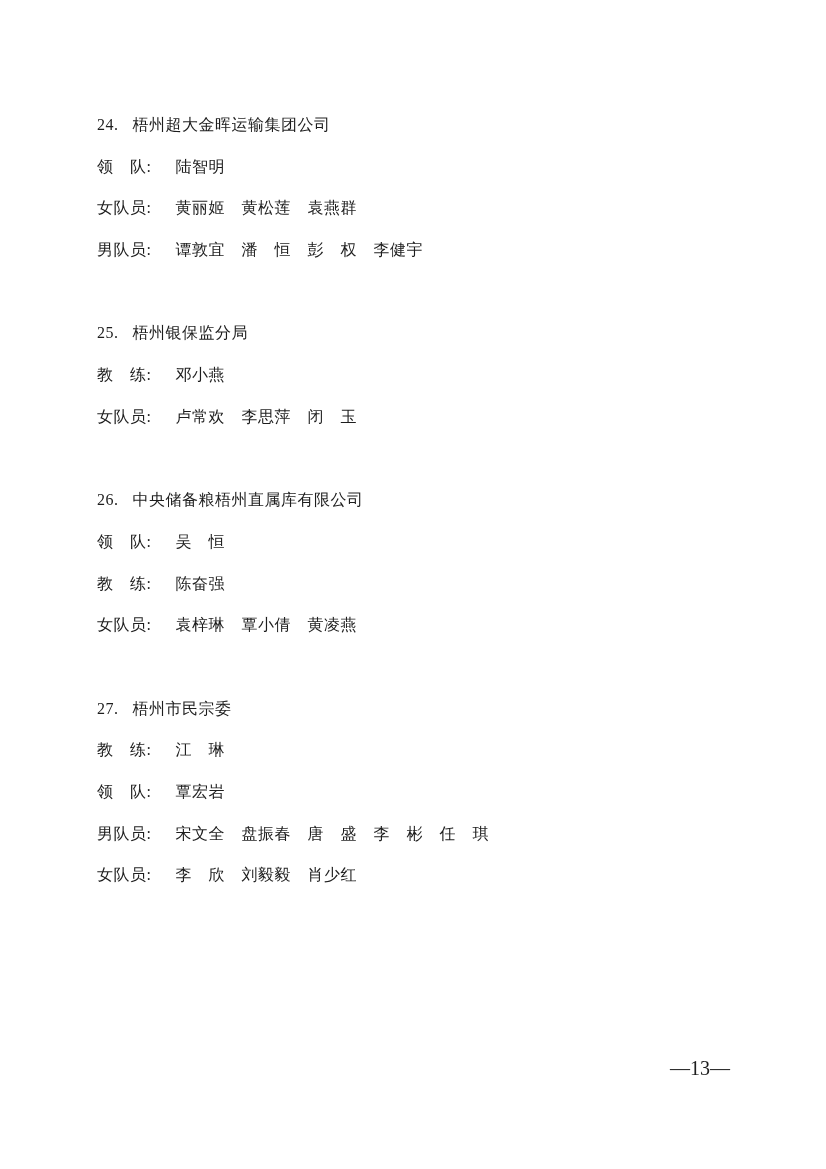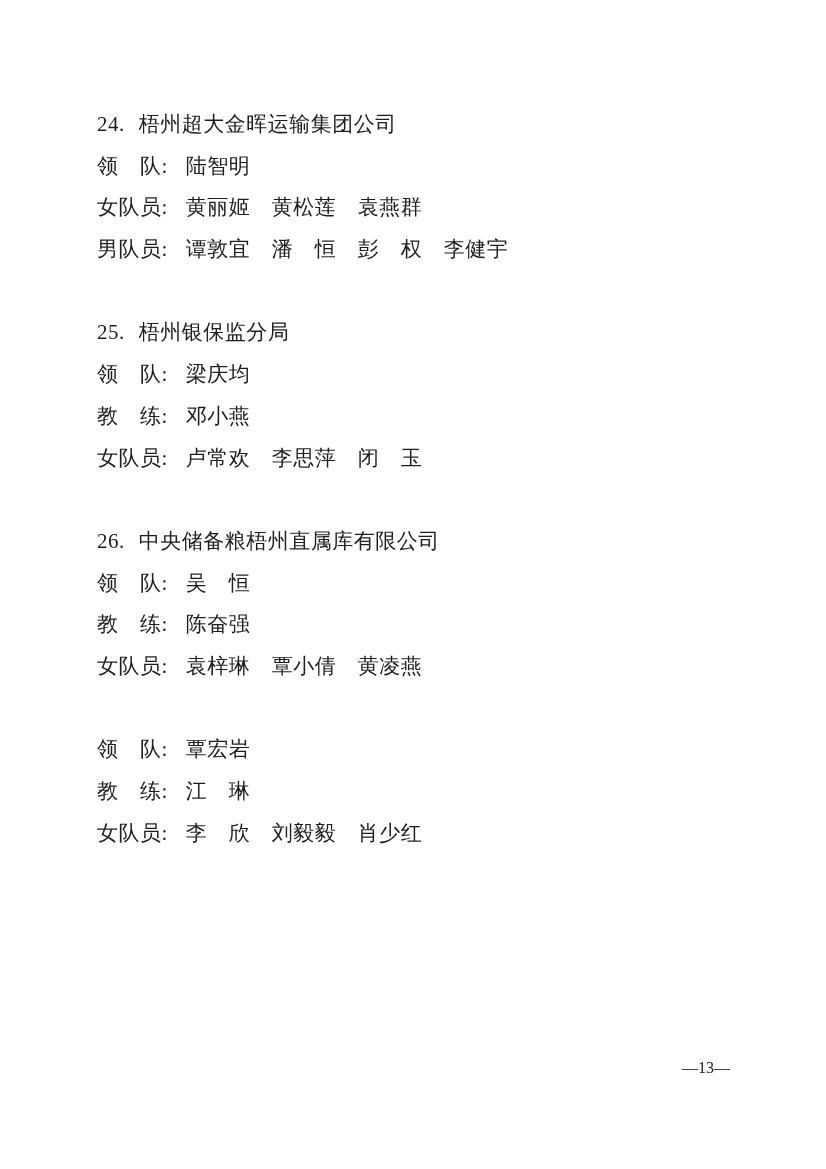--- a/index.html
+++ b/index.html
@@ -25,70 +25,71 @@
     left: 97px;
     top: 104px;
     right: 40px;
   }
   .team {
     margin: 0 0 41.7px 0;
   }
   .line {
     height: 41.7px;
     line-height: 41.7px;
-    font-size: 21px;
+    font-size: 16px;
     white-space: nowrap;
     letter-spacing: 0.5px;
   }
   .team-number {
     display: inline-block;
     margin-right: 14px;
   }
   .label {
-    margin-right: 18px;
+    margin-right: 24px;
   }
   .page-number {
     position: absolute;
     top: 1058px;
     right: 96px;
-    font-size: 16px;
+    font-size: 20px;
     line-height: 20px;
     color: #1d1d1d;
     letter-spacing: 0px;
   }
 </style>
 </head>
 <body>
 
 <div class="page">
   <div class="content">
 
     <section class="team">
       <div class="line title"><span class="team-number">24.</span><span>梧州超大金晖运输集团公司</span></div>
       <div class="line"><span class="label">领　队:</span><span class="value">陆智明</span></div>
       <div class="line"><span class="label">女队员:</span><span class="value">黄丽姬　黄松莲　袁燕群</span></div>
       <div class="line"><span class="label">男队员:</span><span class="value">谭敦宜　潘　恒　彭　权　李健宇</span></div>
     </section>
 
     <section class="team">
       <div class="line title"><span class="team-number">25.</span><span>梧州银保监分局</span></div>
-      <div class="line"><span class="label">领　队:</span><span class="value">梁庆均</span></div>
       <div class="line"><span class="label">教　练:</span><span class="value">邓小燕</span></div>
       <div class="line"><span class="label">女队员:</span><span class="value">卢常欢　李思萍　闭　玉</span></div>
     </section>
 
     <section class="team">
       <div class="line title"><span class="team-number">26.</span><span>中央储备粮梧州直属库有限公司</span></div>
       <div class="line"><span class="label">领　队:</span><span class="value">吴　恒</span></div>
       <div class="line"><span class="label">教　练:</span><span class="value">陈奋强</span></div>
       <div class="line"><span class="label">女队员:</span><span class="value">袁梓琳　覃小倩　黄凌燕</span></div>
     </section>
 
     <section class="team">
+      <div class="line title"><span class="team-number">27.</span><span>梧州市民宗委</span></div>
+      <div class="line"><span class="label">教　练:</span><span class="value">江　琳</span></div>
       <div class="line"><span class="label">领　队:</span><span class="value">覃宏岩</span></div>
-      <div class="line"><span class="label">教　练:</span><span class="value">江　琳</span></div>
+      <div class="line"><span class="label">男队员:</span><span class="value">宋文全　盘振春　唐　盛　李　彬　任　琪</span></div>
       <div class="line"><span class="label">女队员:</span><span class="value">李　欣　刘毅毅　肖少红</span></div>
     </section>
 
   </div>
 
   <div class="page-number">—13—</div>
 </div>
 
 </body></html>

